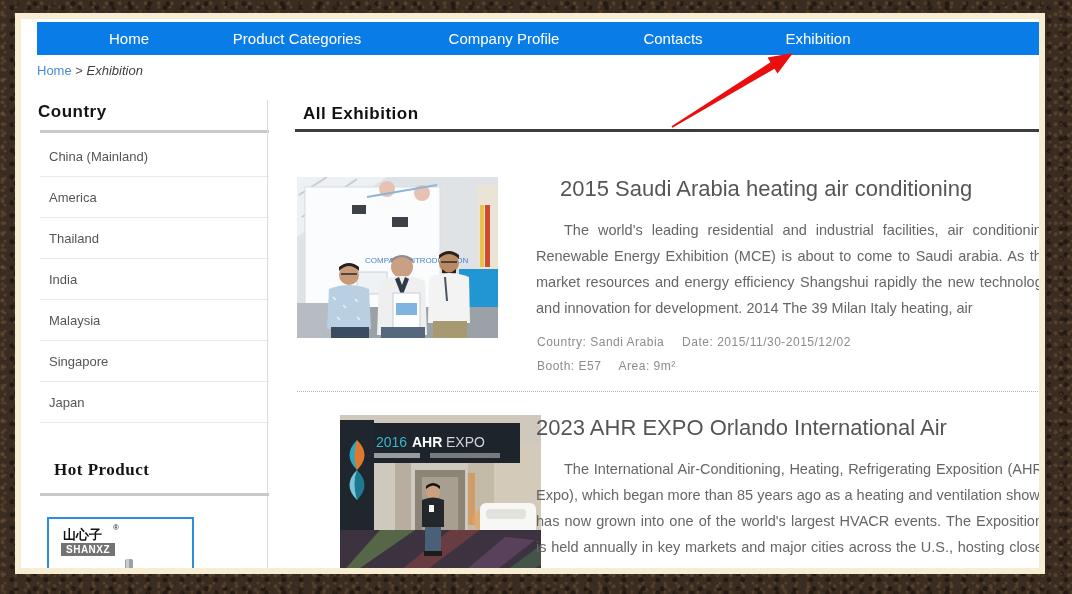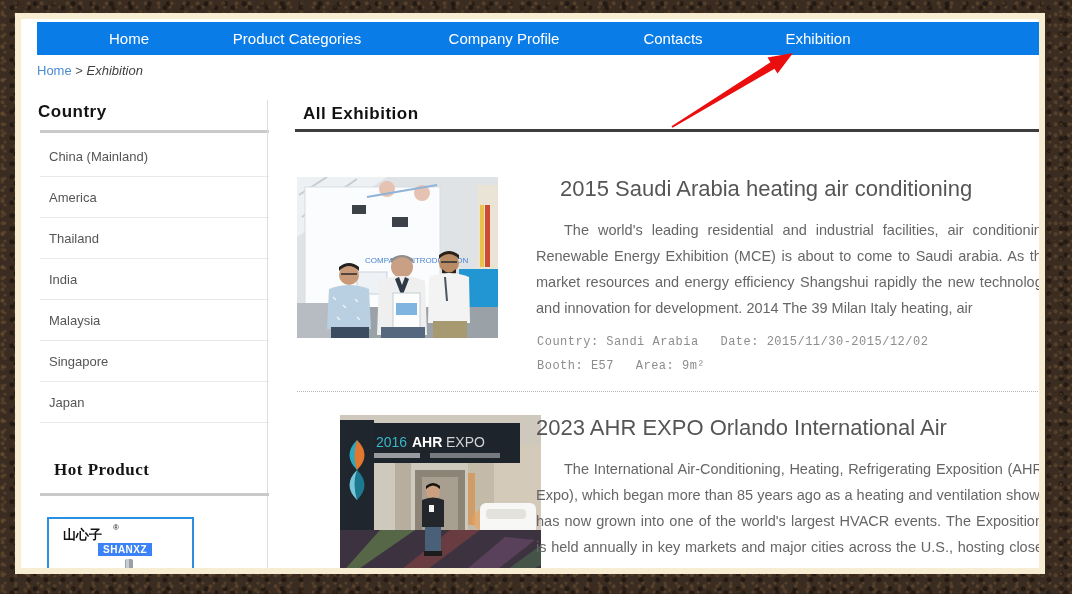--- a/index.html
+++ b/index.html
@@ -46,40 +46,40 @@
   .r1 { left:19px; top:111px; }
   .r2 { left:19px; top:474px; }
   .country-list { left:19px; top:117px; width:229px; }
   .country-item { position:static; display:block; height:41px; line-height:41px; padding-left:9px;
     border-bottom:1px solid #e7eaed; font-size:13px; color:#555; cursor:pointer; }
   .v-sep { left:246px; top:81px; width:1px; height:468px; background:#ddd; }
 
   .hot-box { left:26px; top:498px; width:147px; height:78px; border:2px solid #2a8fe0; background:#fff; }
   .brand-cjk { left:14px; top:7px; font-size:13px; font-weight:bold; color:#111; }
   .brand-reg { left:64px; top:4px; font-size:8px; color:#111; }
-  .brand-badge { left:12px; top:24px; background:#3b82f6; color:#fff; font-size:10px; font-weight:bold; padding:1px 5px; letter-spacing:.5px;margin-left:37px; }
+  .brand-badge { left:12px; top:24px; background:#737373; color:#fff; font-size:10px; font-weight:bold; padding:1px 5px; letter-spacing:.5px; }
   .hot-svg { left:0; top:38px; width:164px; height:36px; }
 
   
   .main-title { left:282px; top:85px; font-size:17px; font-weight:bold; color:#111; letter-spacing:.5px; }
   .main-rule { left:274px; top:110px; width:755px; height:3px; background:#3d3d3d; }
 
   .photo { width:201px; height:161px; overflow:hidden; cursor:pointer; }
   .p1 { left:276px; top:158px; }
   .p2 { left:277px; top:396px; height:160px;margin-left:42px; }
   .photo svg { position:static; display:block; }
 
   .ex-title { font-size:22px; color:#555; white-space:nowrap; cursor:pointer; }
   .et1 { left:515px; top:157px;margin-left:24px; }
   .et2 { left:515px; top:396px; }
   .ex-desc { font-size:14.5px; line-height:26px; color:#666; text-indent:28px; text-align:justify; }
   .ed1 { left:515px; top:198px; width:514px; }
   .ed2 { left:515px; top:437px; width:507px; }
 
-  .meta { left:516px; top:311px; font-family:Liberation Mono, monospace;
+  .meta { left:516px; top:311px; font-family:Liberation Sans, sans-serif;
     font-size:12px; line-height:24px; color:#8c8c8c; letter-spacing:.5px; }
   .meta div { position:static; }
   .meta span { position:static; }
   .gap { display:inline-block; width:14px; }
 
   .dotted-sep { left:276px; top:372px; width:753px; height:0; border-top:1px dotted #b5b5b5; }
 
   .arrow-svg { left:645px; top:28px; width:155px; height:100px; overflow:visible; }
 </style>
 </head>

